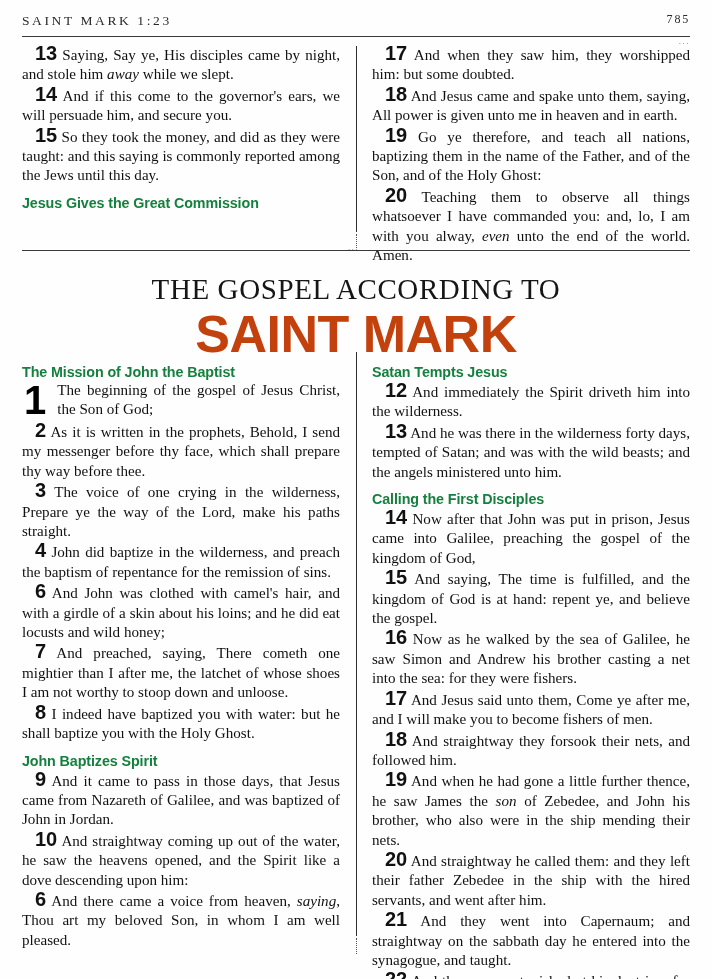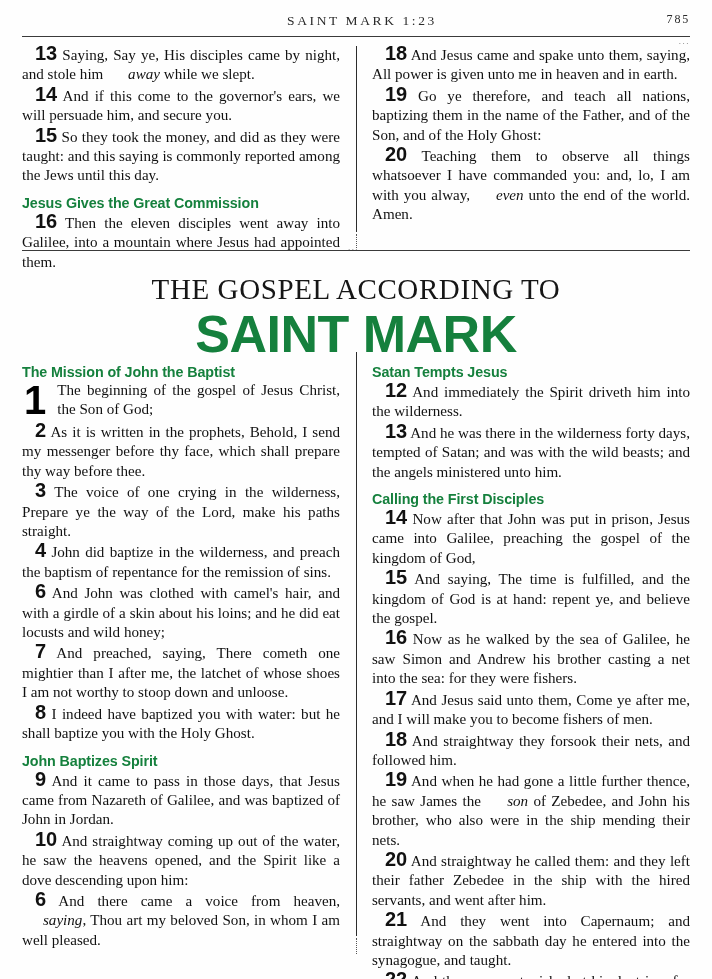--- a/index.html
+++ b/index.html
@@ -27,23 +27,22 @@
   
   .running-head {
     position: absolute;
     left: 22px;
     top: 12px;
     width: 668px;
     height: 22px;
   }
   .rh-title {
     position: absolute;
-    left: 12px; right: 0;
+    left: 0; right: 0;
     top: 1px;
-    text-align: center;
     font-family: "Liberation Serif", "DejaVu Serif", serif;
     font-size: 13.5px;
     letter-spacing: 2.6px;
     color: #2a2a2a;
   }
   .rh-page {
     position: absolute;
     right: 0;
     top: 0px;
     font-size: 12px;
@@ -103,21 +102,21 @@
     hyphens: manual;
   }
   .vn {
     font-weight: bold;
     font-family: "Liberation Sans", "DejaVu Sans", sans-serif;
     font-size: 20px;
   }
   .vn + * , .vn {
     letter-spacing: 0;
   }
-  em { font-style: italic; margin-left: 21px; }
+  em { font-style: italic; }
 
   h3.sec {
     margin: 9px 0 1px 0;
     font-family: "Liberation Sans", "DejaVu Sans", sans-serif;
     font-size: 14.3px;
     font-weight: bold;
     letter-spacing: -0.1px;
     color: #15803d;
   }
   h3.sec.first { margin-top: 12px; }
@@ -149,21 +148,21 @@
     letter-spacing: 0.6px;
     color: #161616;
     line-height: 34px;
     white-space: nowrap;
   }
   .book-name {
     font-family: "Liberation Sans", "DejaVu Sans", sans-serif;
     font-weight: bold;
     font-size: 52px;
     letter-spacing: -0.5px;
-    color: #15803d;
+    color: #c2410c;
     line-height: 56px;
     white-space: nowrap;
   }
 
   
   .chapter-open {
     position: relative;
     min-height: 40px;
   }
   .dropcap {
@@ -193,24 +192,24 @@
 
   <div class="cols" style="top:44px; height:196px;">
     <div class="col-rule" style="left:334px; top:2px; height:186px;"></div>
     <div class="col-rule-dotted" style="left:334px; top:190px; height:14px;"></div>
 
     <div class="col col-left">
       <p class="v"><span class="vn">13</span> <span>Saying, Say ye, His disciples came by night, and stole him </span><em>away</em><span> while we slept.</span></p>
       <p class="v"><span class="vn">14</span> <span>And if this come to the governor's ears, we will persuade him, and secure you.</span></p>
       <p class="v"><span class="vn">15</span> <span>So they took the money, and did as they were taught: and this saying is commonly reported among the Jews until this day.</span></p>
       <h3 class="sec">Jesus Gives the Great Commission</h3>
-      <p class="v"><span class="vn">16</span> <span>Then the eleven disciples went away into Galilee, into a mountain where Jesus had appointed them.</span></p>
     </div>
 
     <div class="col col-right">
+      <p class="v"><span class="vn">17</span> <span>And when they saw him, they worshipped him: but some doubted.</span></p>
       <p class="v"><span class="vn">18</span> <span>And Jesus came and spake unto them, saying, All power is given unto me in heaven and in earth.</span></p>
       <p class="v"><span class="vn">19</span> <span>Go ye therefore, and teach all nations, baptizing them in the name of the Father, and of the Son, and of the Holy Ghost:</span></p>
       <p class="v"><span class="vn">20</span> <span>Teaching them to observe all things whatsoever I have commanded you: and, lo, I am with you alway, </span><em>even</em><span> unto the end of the world. Amen.</span></p>
     </div>
   </div>
 
   <div class="book-rule" style="top:250px;"></div>
   <div class="book-rule-dots" style="left:348px; top:244px;">...</div>
 
   <div class="book-head" style="top:272px;">

